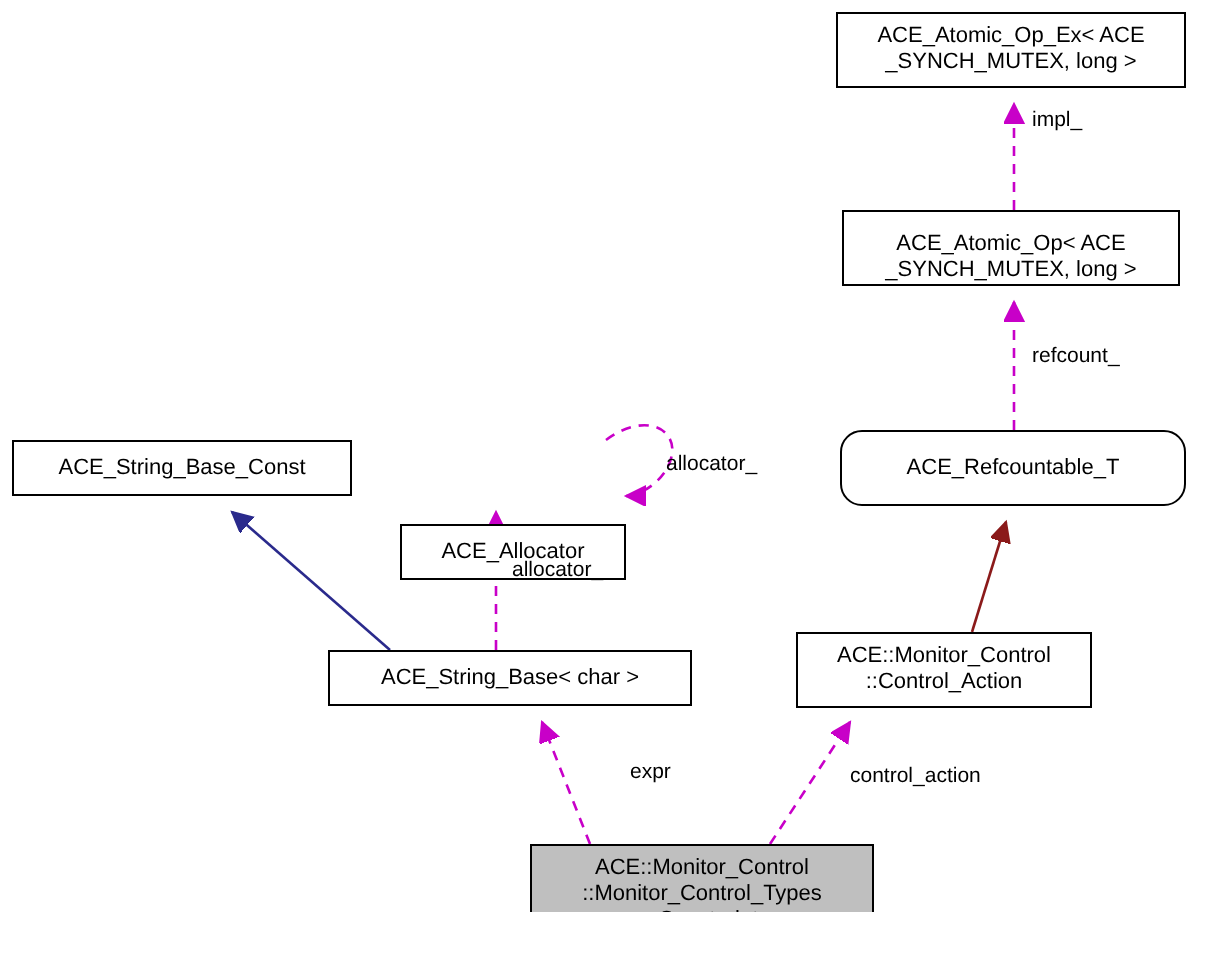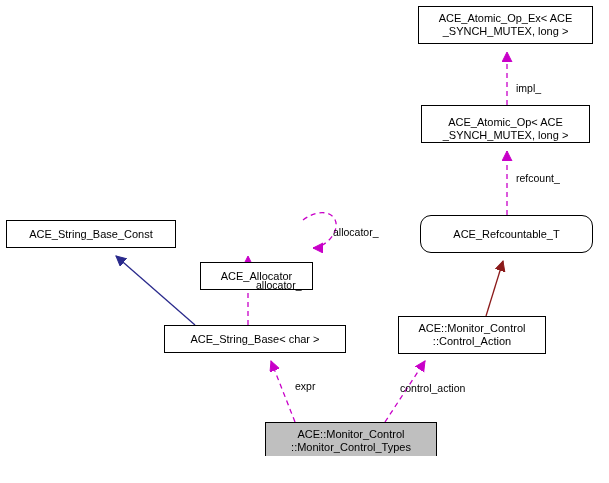--- a/index.html
+++ b/index.html
@@ -136,20 +136,20 @@
     <span class="line">ACE::Monitor_Control</span>
     <span class="line">::Control_Action</span>
   </div>
 
   <div class="node highlight" style="left:265px; top:422px; width:172px; height:51px;">
     <span class="line">ACE::Monitor_Control</span>
     <span class="line">::Monitor_Control_Types</span>
     <span class="line">::Constraint</span>
   </div>
 
-  <div class="edge-label" style="left:516px; top:82px;text-align:center;">impl_</div>
+  <div class="edge-label" style="left:516px; top:54px;text-align:center;">impl_</div>
   <div class="edge-label" style="left:516px; top:172px;">refcount_</div>
   <div class="edge-label" style="left:333px; top:226px;">allocator_</div>
   <div class="edge-label" style="left:256px; top:279px;">allocator_</div>
-  <div class="edge-label" style="left:295px; top:380px;">expr</div>
-  <div class="edge-label" style="left:400px; top:382px;">control_action</div>
+  <div class="edge-label" style="left:315px; top:380px;">expr</div>
+  <div class="edge-label" style="left:425px; top:382px;">control_action</div>
 
 </div>
 
 </body></html>

